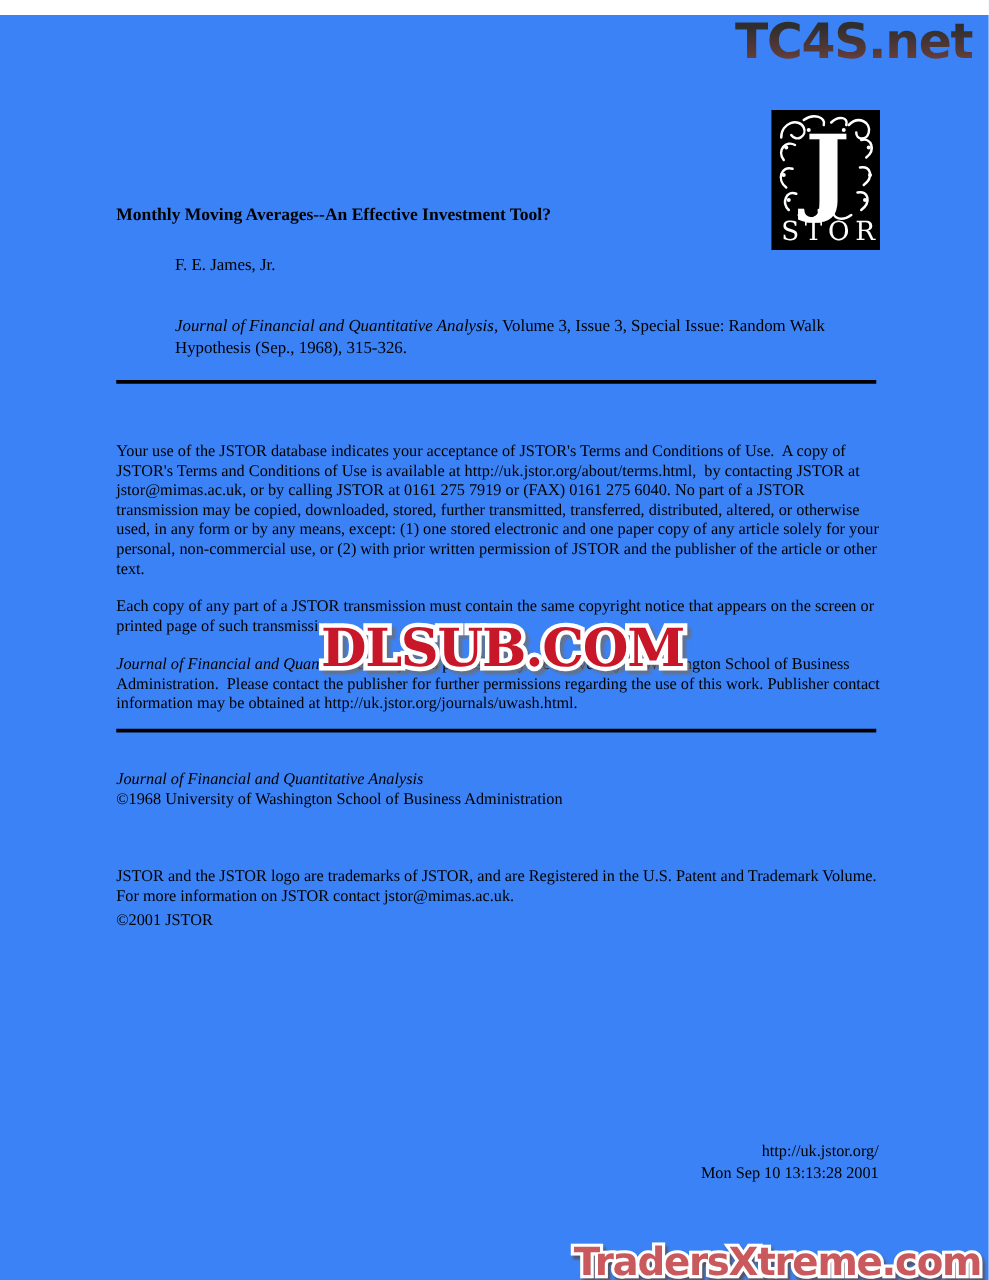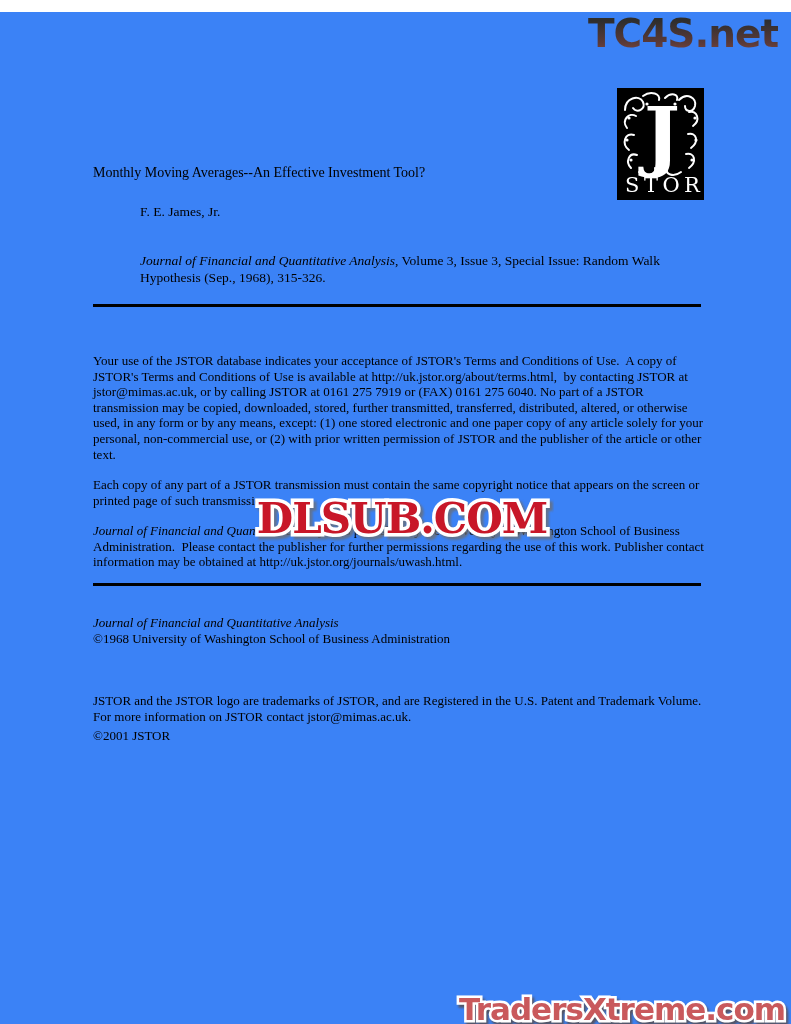--- a/index.html
+++ b/index.html
@@ -9,21 +9,21 @@
   }
   
   .wm-tc4s{
     position:absolute;left:588px;top:0px;
     font-family:"DejaVu Sans", sans-serif;font-weight:bold;font-size:39px;line-height:44px;
     letter-spacing:-1px;
     background:linear-gradient(180deg,#2e2e2e 20%,#5a3a38 70%,#864840 100%);
     -webkit-background-clip:text;background-clip:text;color:transparent;
   }
   .jstor-logo{position:absolute;left:617px;top:76px;}
-  .title{position:absolute;left:93px;top:153px;font-size:14px;font-weight:normal;}
+  .title{position:absolute;left:93px;top:153px;font-size:14px;font-weight:bold;}
   .author{position:absolute;left:140px;top:192px;font-size:13.5px;text-align:center;}
   .citation{position:absolute;left:140px;top:226px;width:566px;font-size:13.5px;line-height:1.32;}
   .rule{position:absolute;left:93px;width:608px;height:3px;background:#000;border:none;margin:0;padding:0;}
   .rule1{top:292px;}
   .rule2{top:571px;}
   .para{position:absolute;left:93px;width:614px;font-size:13px;line-height:15.6px;white-space:pre-wrap;font-family:Liberation Serif, serif;}
   .terms{top:328px;}
   .copy-notice{top:452px;}
   .publisher{top:498px;}
   .imprint{position:absolute;left:93px;top:603px;font-size:13px;line-height:16px;}
@@ -87,18 +87,22 @@
   <hr class="rule rule2">
 
   <div class="imprint">
     <div><i>Journal of Financial and Quantitative Analysis</i></div>
     <div>©1968 University of Washington School of Business Administration</div>
   </div>
 
   <p class="para trademark">JSTOR and the JSTOR logo are trademarks of JSTOR, and are Registered in the U.S. Patent and Trademark Volume. For more information on JSTOR contact jstor@mimas.ac.uk.</p>
   <div class="c2001">©2001 JSTOR</div>
 
+  <div class="footer">
+    <div>http://uk.jstor.org/</div>
+    <div>Mon Sep 10 13:13:28 2001</div>
+  </div>
 
   <svg class="wm-traders" width="340" height="48" viewBox="0 0 340 48" xmlns="http://www.w3.org/2000/svg">
     <text x="170" y="34" text-anchor="middle" font-family="DejaVu Sans, sans-serif" font-weight="bold" font-size="31" letter-spacing="-1" stroke="#ffffff" stroke-width="5" paint-order="stroke" style="filter:drop-shadow(2px 3px 1px rgba(90,74,66,0.8));" fill="#c9595c">TradersXtreme.com</text>
   </svg>
 
 </div>
 
 </body></html>

